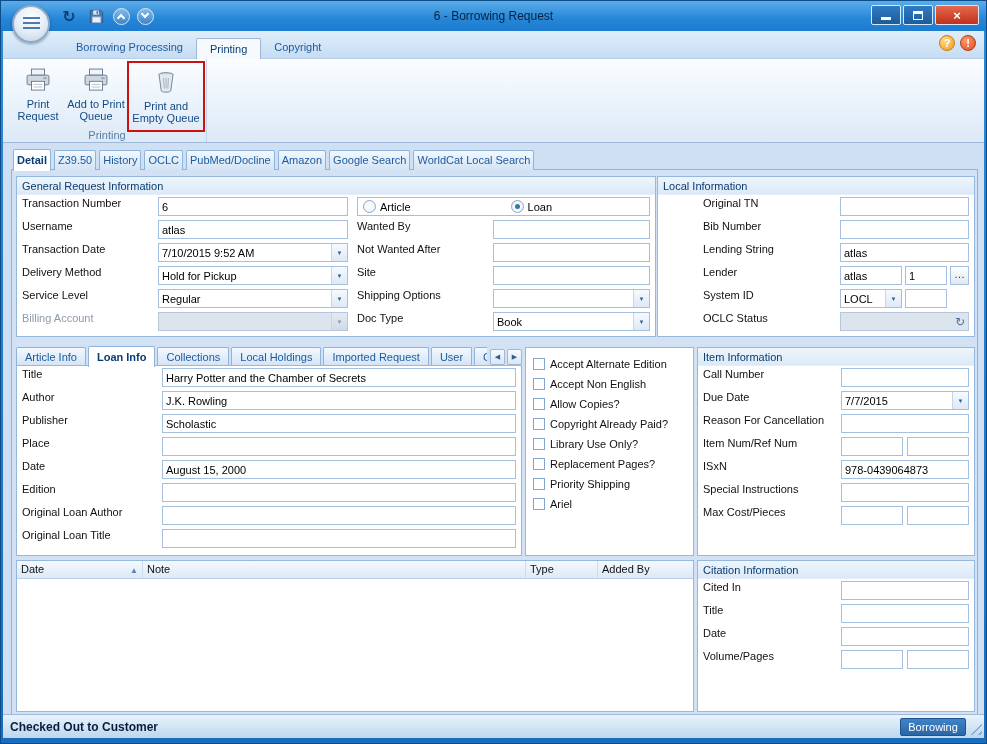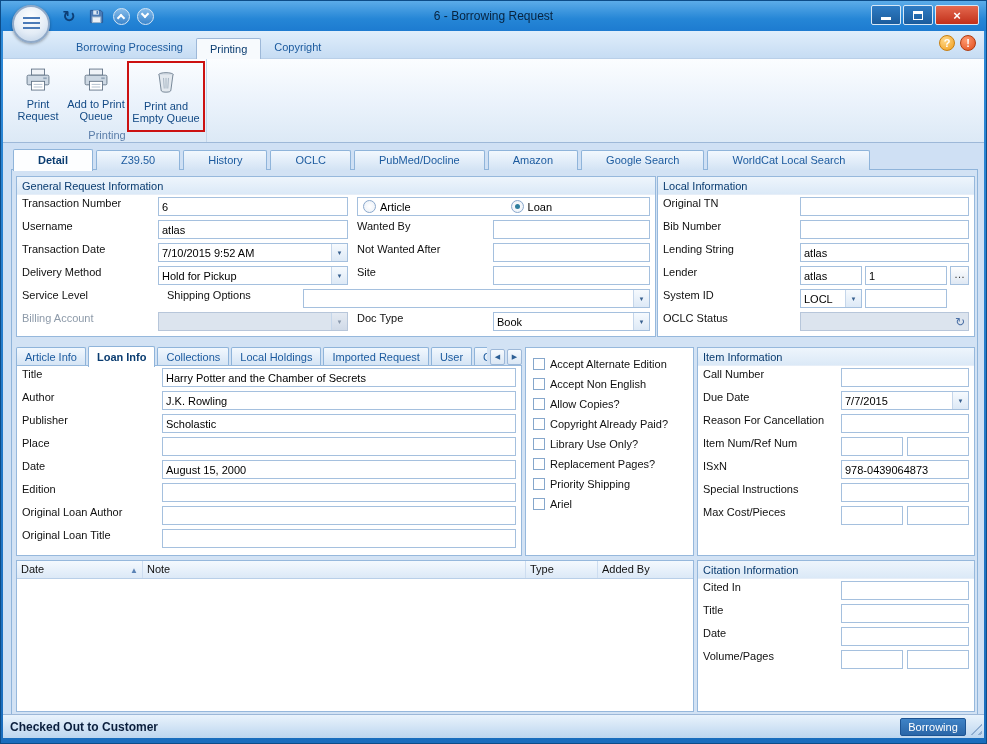--- a/index.html
+++ b/index.html
@@ -52,21 +52,21 @@
   .rb .icon { height:33px; display:flex; align-items:center; justify-content:center; }
   .rb .cap { line-height:12px; margin-top:2px;text-align:center; }
   .rb1 { left:5px; width:52px; }
   .rb2 { left:59px; width:60px; }
   .rb3 { left:120px; width:78px; top:2px; height:71px; border:2px solid #cc1111; padding-top:2px; }
   .group-label { position:absolute; bottom:1px; left:0; width:200px; text-align:center; color:#5a7da9; }
 
   
   .workbg { position:absolute; top:142px; left:2px; right:2px; bottom:7px; background:#cfe0f4; }
   .maintabs { position:absolute; top:147px; left:12px; height:22px; display:flex; gap:3px; align-items:flex-end; z-index:4; }
-  .mtab { height:20px; line-height:19px; padding:0 24px; background:linear-gradient(#f2f8fe,#d3e3f4);
+  .mtab { height:20px; line-height:19px; padding:0 3px; background:linear-gradient(#f2f8fe,#d3e3f4);
     border:1px solid #8fb4da; border-bottom:none; border-radius:2px 2px 0 0; color:#1b5a9e; white-space:nowrap; }
   .mtab.active { background:#fdfeff; height:22px; line-height:21px; font-weight:bold; color:#0a3c70; margin-bottom:-1px; }
 
   .page { position:absolute; top:168px; left:10px; width:967px; height:546px; background:#d2e2f4; border:1px solid #8fb4da; }
 
   
   .gbox { position:absolute; background:#fff; border:1px solid #96b8dc; overflow:hidden; }
   .ghead { height:18px; line-height:18px; padding-left:5px; color:#0a3c70;
     background:linear-gradient(#eef5fc,#dbe9f7); border-bottom:1px solid #e6eef8; }
   .general { left:4px; top:6px; width:640px; height:161px; }
@@ -75,21 +75,21 @@
   .citationg { left:685px; top:390px; width:278px; height:152px; }
 
   .grow, .lrow, .prow, .irow { display:flex; align-items:flex-start; height:23px; padding:0 5px; }
   .ghead + div { margin-top:2px; }
   .flabel { color:#111; overflow:hidden; white-space:nowrap; }
   .flabel.dim { color:#8d9aa9; }
   .l1 { width:136px; flex:none; }
   .f1 { width:190px; flex:none; }
   .l2 { width:145px; flex:none; padding-left:9px; }
   .f2 { flex:1; }
-  .ll { width:137px; flex:none; }
+  .ll { width:137px; flex:none;margin-left:40px; }
   .lf { flex:1; }
   .pl { width:140px; flex:none; }
   .pf { flex:1; }
   .il { width:138px; flex:none; }
   .if { flex:1; }
   .ia { width:62px; flex:none; margin-right:4px; }
   .ib { flex:1; }
 
   .tb { position:relative; height:19px; line-height:16px; background:#fff; border:1px solid #a5c0de;
     padding:1px 3px; overflow:hidden; white-space:nowrap; }
@@ -302,20 +302,24 @@
         <div class="flabel l1">Delivery Method</div>
         <div class="tb f1 combo">
           <span class="val">Hold for Pickup</span>
           <span class="dd">▼</span>
         </div>
         <div class="flabel l2">Site</div>
         <div class="tb f2"></div>
       </div>
       <div class="grow">
         <div class="flabel l1">Service Level</div>
+        <div class="tb f1 combo">
+          <span class="val">Regular</span>
+          <span class="dd">▼</span>
+        </div>
         <div class="flabel l2">Shipping Options</div>
         <div class="tb f2 combo">
           <span class="val"></span>
           <span class="dd">▼</span>
         </div>
       </div>
       <div class="grow">
         <div class="flabel l1 dim">Billing Account</div>
         <div class="tb f1 combo disabled">
           <span class="val"></span>

